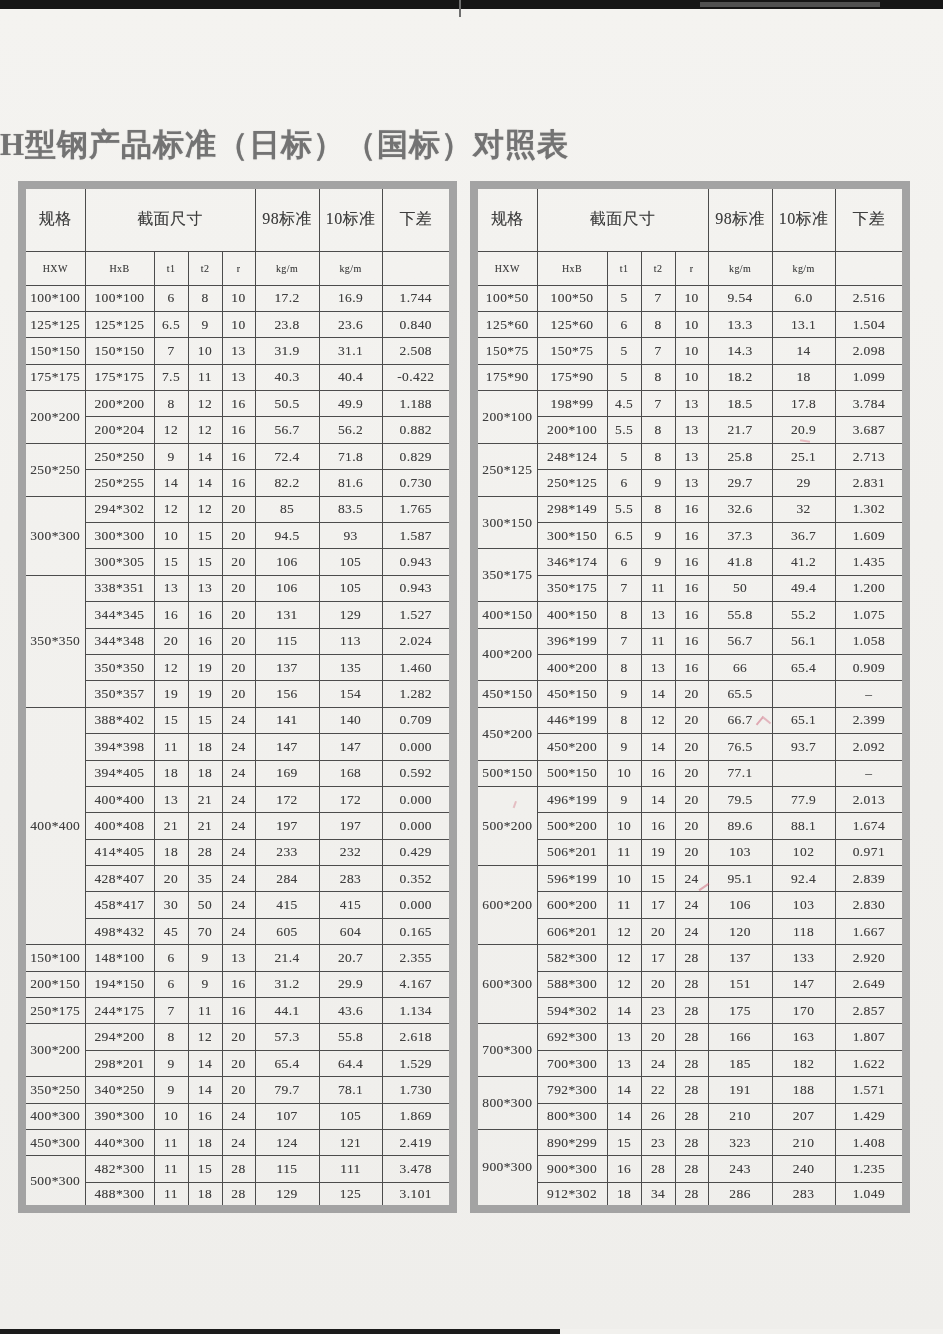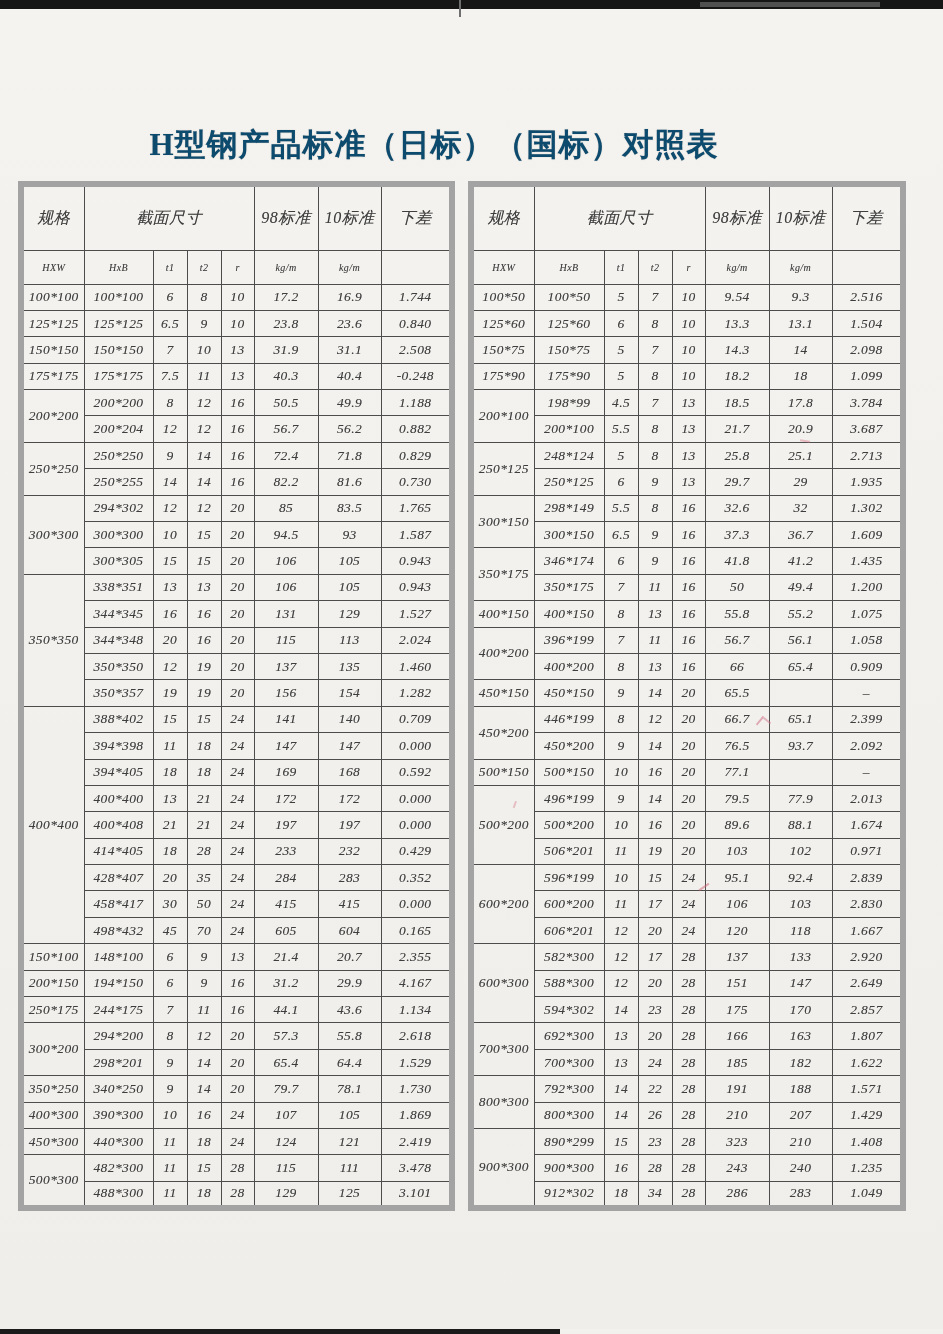--- a/index.html
+++ b/index.html
@@ -37,42 +37,41 @@
     background: #6f6f6f;
   }
   
   .page-tint {
     position: absolute; inset: 9px 0 5px 0;
     background: linear-gradient(180deg, #f4f3f0 0%, #f2f1ee 40%, #efeeeb 100%);
   }
   .title {
     position: absolute;
     top: 124px;
-    left: 8px;
+    left: 0;
     width: 852px;
-    text-align: center;
+    text-align: left;
     font-size: 31px;
     font-weight: bold;
     letter-spacing: 1px;
-    color: #0c4a6e;
+    color: #737373;
     text-shadow: 0 0 1px rgba(46,46,46,.35);
   }
   .tables {
     position: absolute;
     top: 181px;
     left: 18px;
     display: flex;
     gap: 13px;
   }
   table.htable {
     border-collapse: collapse;
     table-layout: fixed;
     width: 431px;
-    border: 6px solid #a3a3a3;
-    font-style: italic;
+    border: 8px solid #a3a3a3;
   }
   table.htable th,
   table.htable td {
     border: 1px solid #4c4c4c;
     text-align: center;
     vertical-align: middle;
     padding: 0;
     font-weight: normal;
     font-size: 13.5px;
     letter-spacing: .4px;
@@ -187,21 +186,21 @@
           <td>2.508</td>
         </tr>
         <tr>
           <td rowspan="1" class="spec">175*175</td>
           <td>175*175</td>
           <td>7.5</td>
           <td>11</td>
           <td>13</td>
           <td>40.3</td>
           <td>40.4</td>
-          <td>-0.248</td>
+          <td>-0.422</td>
         </tr>
         <tr>
           <td rowspan="2" class="spec">200*200</td>
           <td>200*200</td>
           <td>8</td>
           <td>12</td>
           <td>16</td>
           <td>50.5</td>
           <td>49.9</td>
           <td>1.188</td>
@@ -522,21 +521,21 @@
       </tr>
     </thead>
     <tbody>
         <tr>
           <td rowspan="1" class="spec">100*50</td>
           <td>100*50</td>
           <td>5</td>
           <td>7</td>
           <td>10</td>
           <td>9.54</td>
-          <td>9.3</td>
+          <td>6.0</td>
           <td>2.516</td>
         </tr>
         <tr>
           <td rowspan="1" class="spec">125*60</td>
           <td>125*60</td>
           <td>6</td>
           <td>8</td>
           <td>10</td>
           <td>13.3</td>
           <td>13.1</td>
@@ -591,21 +590,21 @@
           <td>25.1</td>
           <td>2.713</td>
         </tr>
         <tr>
           <td>250*125</td>
           <td>6</td>
           <td>9</td>
           <td>13</td>
           <td>29.7</td>
           <td>29</td>
-          <td>1.935</td>
+          <td>2.831</td>
         </tr>
         <tr>
           <td rowspan="2" class="spec">300*150</td>
           <td>298*149</td>
           <td>5.5</td>
           <td>8</td>
           <td>16</td>
           <td>32.6</td>
           <td>32</td>
           <td>1.302</td>

